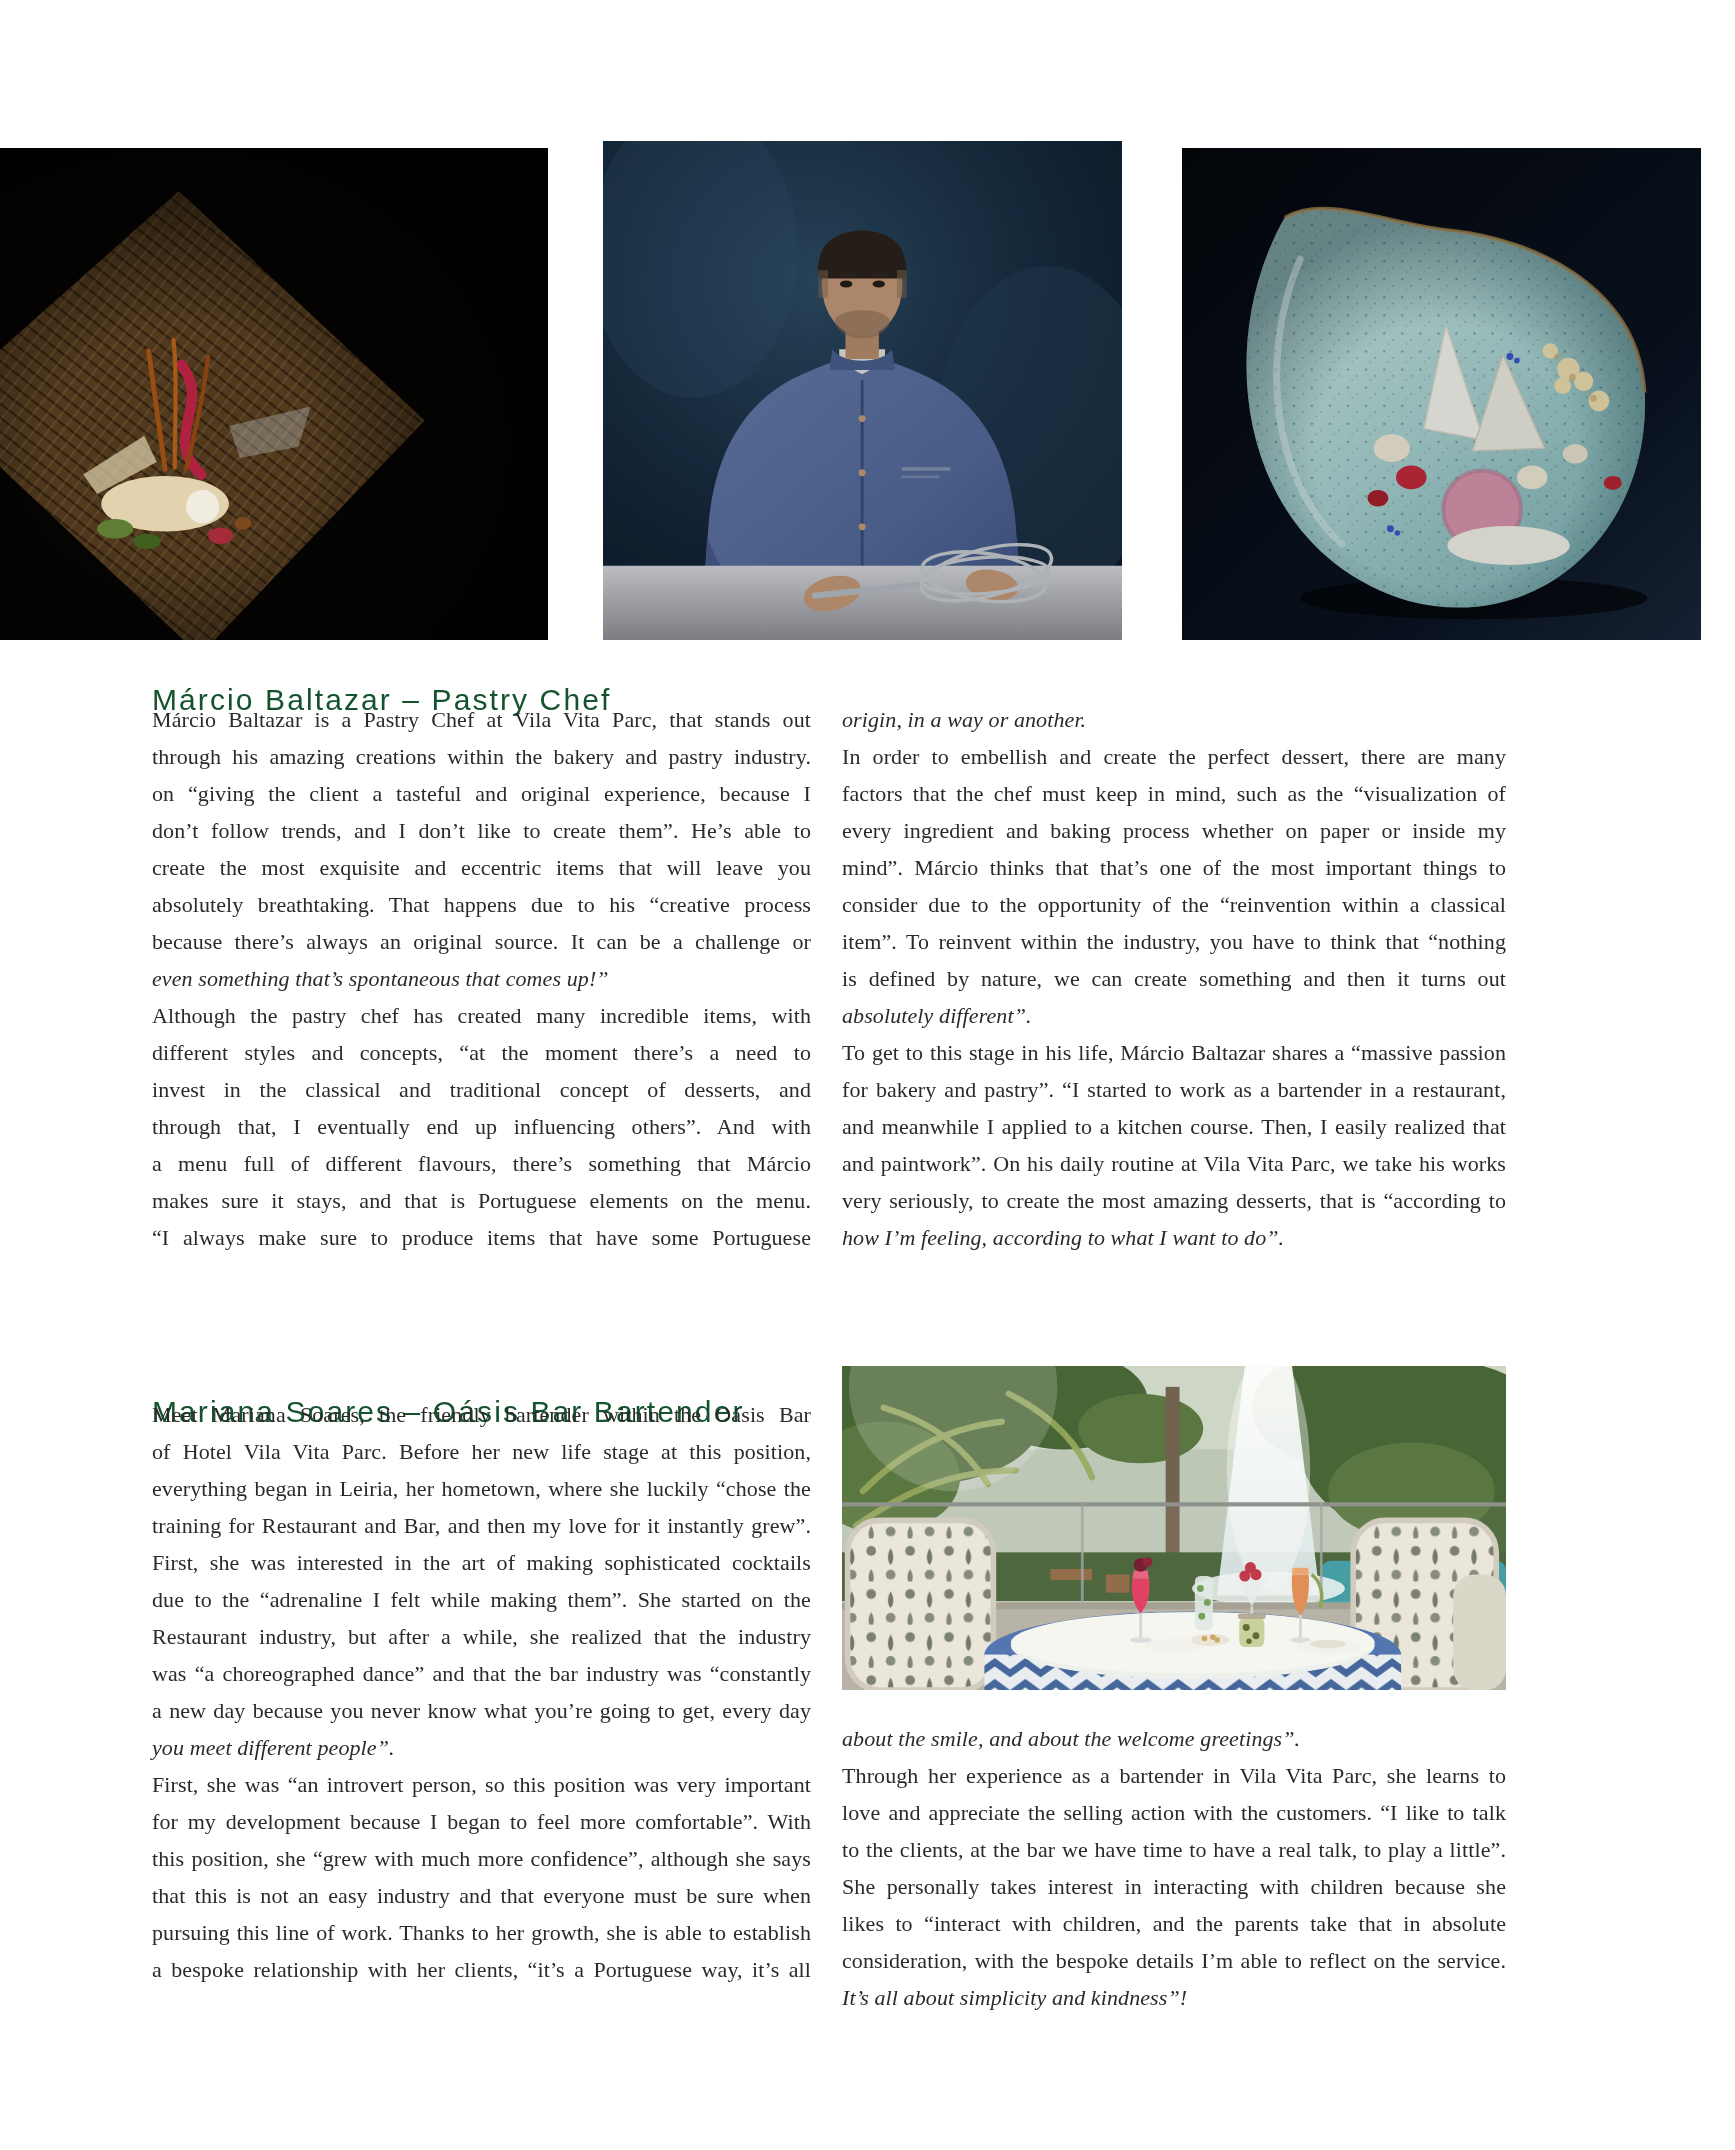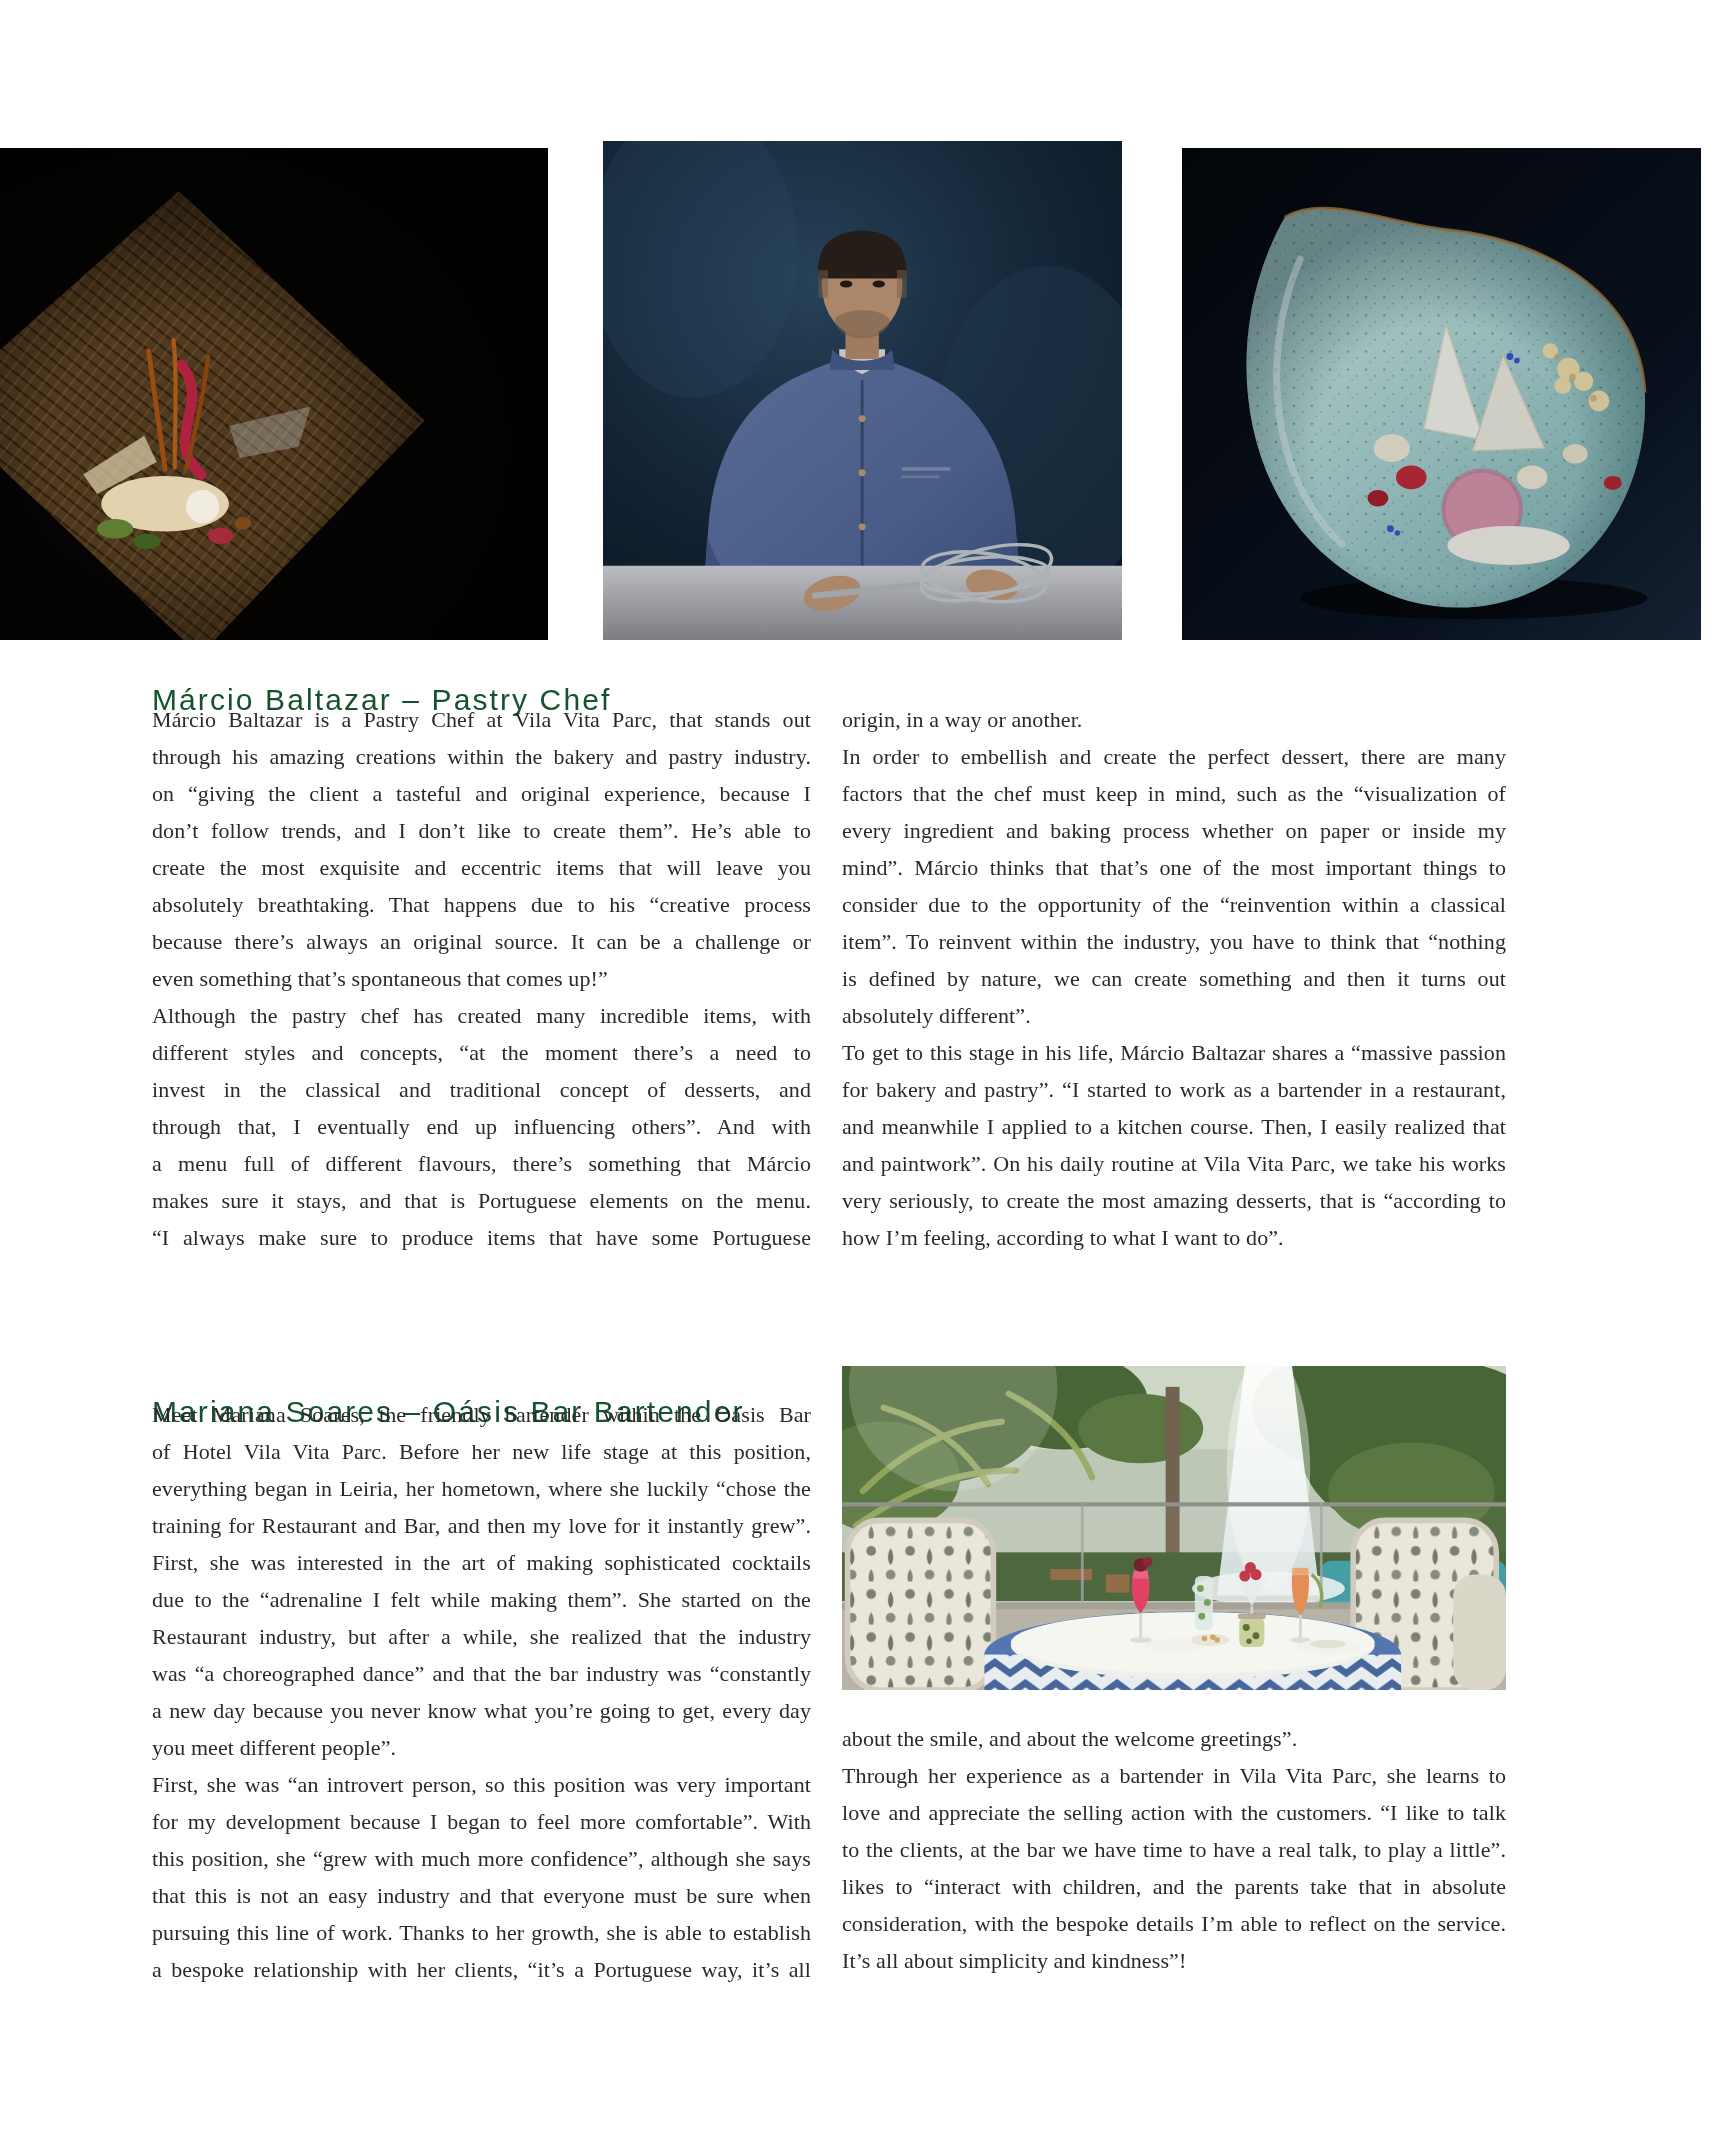--- a/index.html
+++ b/index.html
@@ -10,21 +10,21 @@
   #photo1{left:0;top:148px;width:548px;height:492px;}
   #photo2{left:603px;top:141px;width:519px;height:499px;}
   #photo3{left:1182px;top:148px;width:519px;height:492px;}
   #photo4{left:842px;top:1366px;width:664px;height:324px;background:#9db39a;}
   .heading{position:absolute;font-family:"Liberation Sans", sans-serif;font-weight:300;
            font-size:30px;letter-spacing:2.1px;color:#14532d;white-space:nowrap;}
   #heading1{left:152px;top:658px;}
   #heading2{left:152px;top:1370px;}
   .col{position:absolute;color:#2b2a28;font-size:22px;letter-spacing:0.1px;}
   .col .line{line-height:37px;text-align:justify;text-align-last:justify;white-space:normal;}
-  .col .line.end{text-align-last:left;}
+  .col .line.end{text-align-last:left;font-style:italic;}
   #s1col1{left:152px;top:701px;width:659px;}
   #s1col2{left:842px;top:701px;width:664px;}
   #s2col1{left:152px;top:1396px;width:659px;}
   #s2col2{left:842px;top:1720px;width:664px;}
 </style>
 </head>
 <body>
 
 <div class="page">
 
@@ -350,19 +350,20 @@
       <circle cx="160" cy="30" r="150" fill="#ffffff" opacity="0.18"></circle>
       <rect width="956" height="466" fill="rgba(255,255,220,0.05)"></rect>
     </svg>
   </figure>
 
   <div class="col" id="s2col2">
       <div class="line end">about the smile, and about the welcome greetings”.</div>
       <div class="line">Through her experience as a bartender in Vila Vita Parc, she learns to</div>
       <div class="line">love and appreciate the selling action with the customers. “I like to talk</div>
       <div class="line">to the clients, at the bar we have time to have a real talk, to play a little”.</div>
+      <div class="line">She personally takes interest in interacting with children because she</div>
       <div class="line">likes to “interact with children, and the parents take that in absolute</div>
       <div class="line">consideration, with the bespoke details I’m able to reflect on the service.</div>
       <div class="line end">It’s all about simplicity and kindness”!</div>
     </div>
 
 </div>
 
 
 </body></html>

